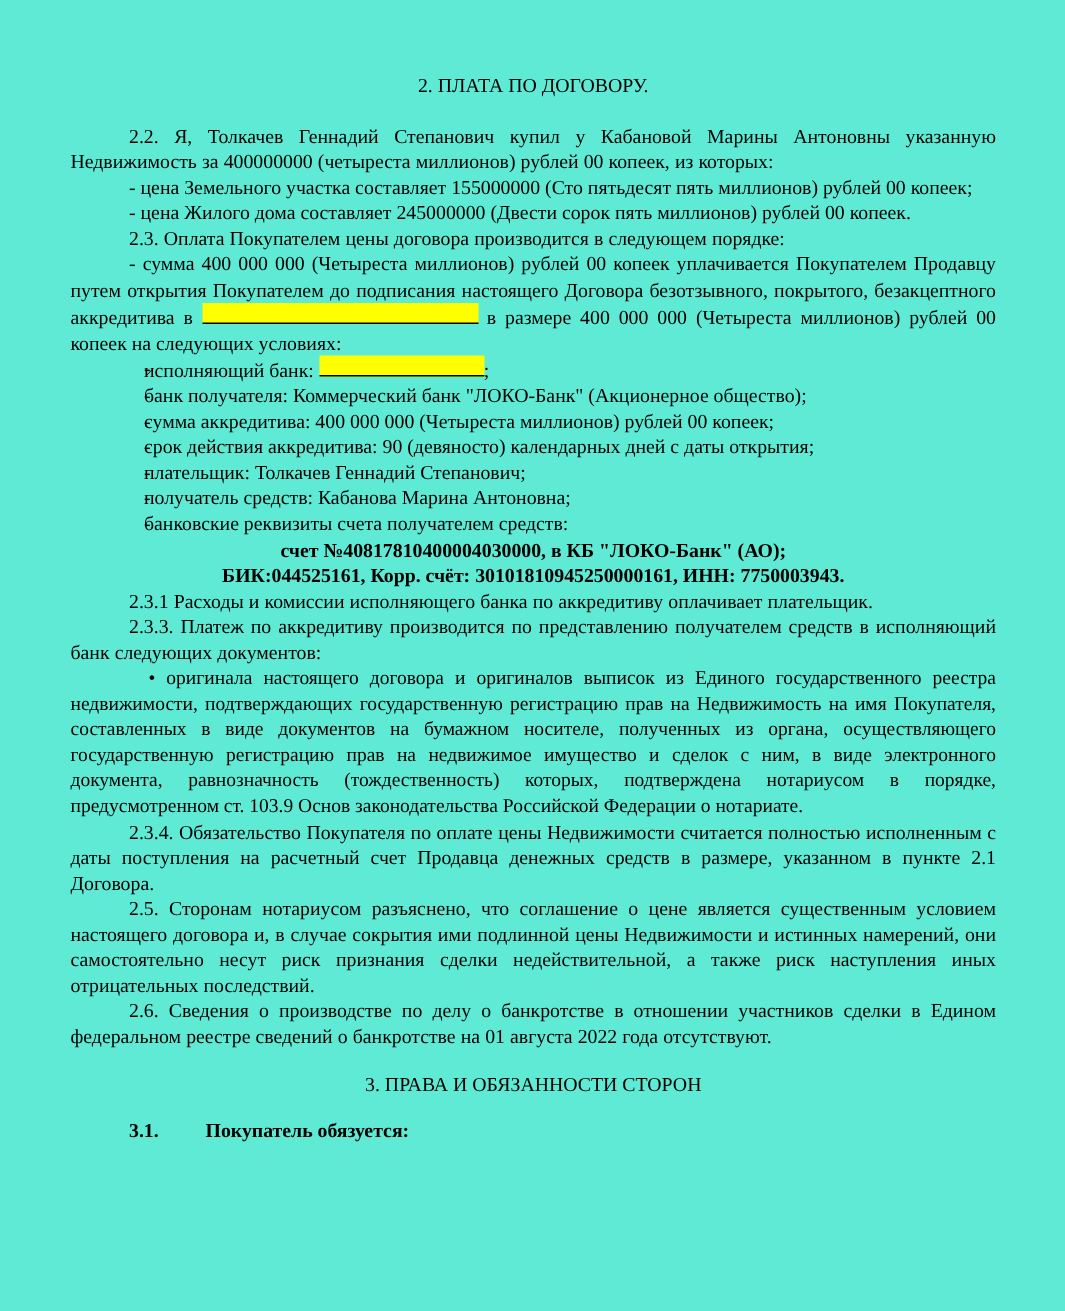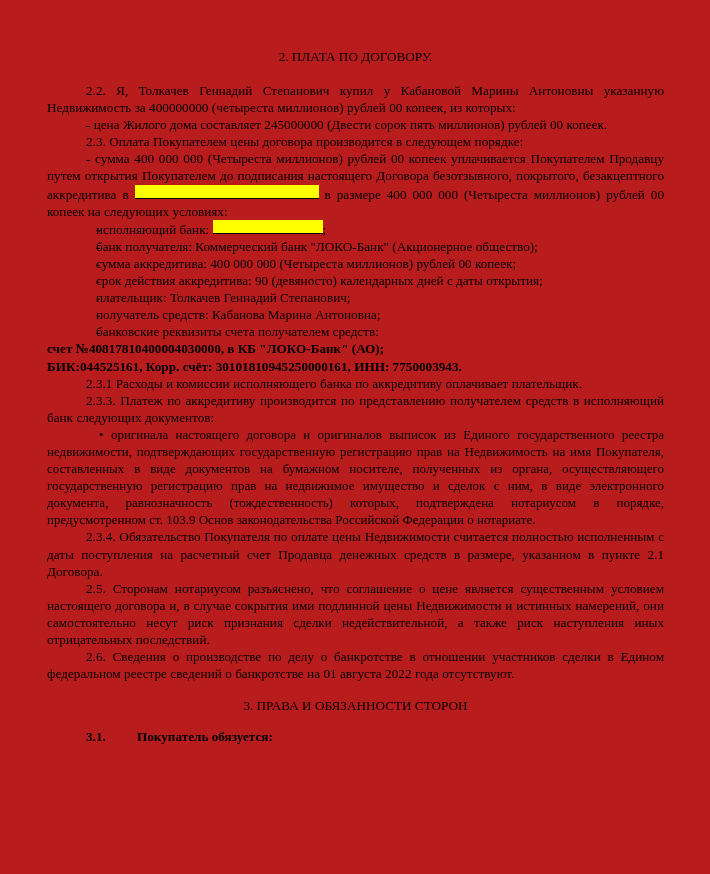--- a/index.html
+++ b/index.html
@@ -13,21 +13,21 @@
     font-family: "Liberation Serif", "DejaVu Serif", serif;
     color: #000000;
     overflow: hidden;
   }
   .page {
     position: relative;
     width: 710px;
     height: 874px;
     box-sizing: border-box;
     padding: 0 46px 0 47px;
-    background: #b91c1c;
+    background: #5eead4;
   }
   .section-title {
     text-align: center;
     font-size: 13.2px;
     line-height: 17px;
     margin: 0;
   }
   .spacer-title-top { height: 48px; }
   .spacer-after-title { height: 17px; }
   .spacer-before-sec3 { height: 15px; }
@@ -76,21 +76,21 @@
     line-height: 17.1px;
     text-align: justify;
     text-indent: 52px;
   }
 
   p.bankline {
     margin: 0;
     font-size: 13.2px;
     line-height: 17.1px;
     font-weight: bold;
-    text-align: left;
+    text-align: center;
     text-indent: 0;
   }
 
   .redact {
     display: inline-block;
     background: #ffff00;
     border-bottom: 1.4px solid #000000;
     vertical-align: baseline;
     height: 13px;
   }
@@ -117,20 +117,21 @@
 
   <div class="spacer-title-top"></div>
 
   <div class="section-title">2. ПЛАТА ПО ДОГОВОРУ.</div>
 
   <div class="spacer-after-title"></div>
 
 
   <p class="para">2.2. Я, Толкачев Геннадий Степанович купил у Кабановой Марины Антоновны указанную Недвижимость за 400000000 (четыреста миллионов) рублей 00 копеек, из которых:</p>
 
+  <p class="dashpara">- цена Земельного участка составляет 155000000 (Сто пятьдесят пять миллионов) рублей 00 копеек;</p>
 
   <p class="dashpara">- цена Жилого дома составляет 245000000 (Двести сорок пять миллионов) рублей 00 копеек.</p>
 
   <p class="para">2.3. Оплата Покупателем цены договора производится в следующем порядке:</p>
 
   <p class="dashpara"><span>- сумма 400 000  000 (Четыреста миллионов) рублей 00 копеек уплачивается Покупателем Продавцу путем открытия Покупателем до подписания настоящего Договора безотзывного, покрытого, безакцептного аккредитива в </span><span class="redact redact-accr"></span><span> в размере 400 000 000 (Четыреста миллионов) рублей 00 копеек на следующих условиях:</span></p>
 
   <div class="dash-row">
     <span class="dash">-</span>
     <span class="dtext"><span>исполняющий банк:</span>

